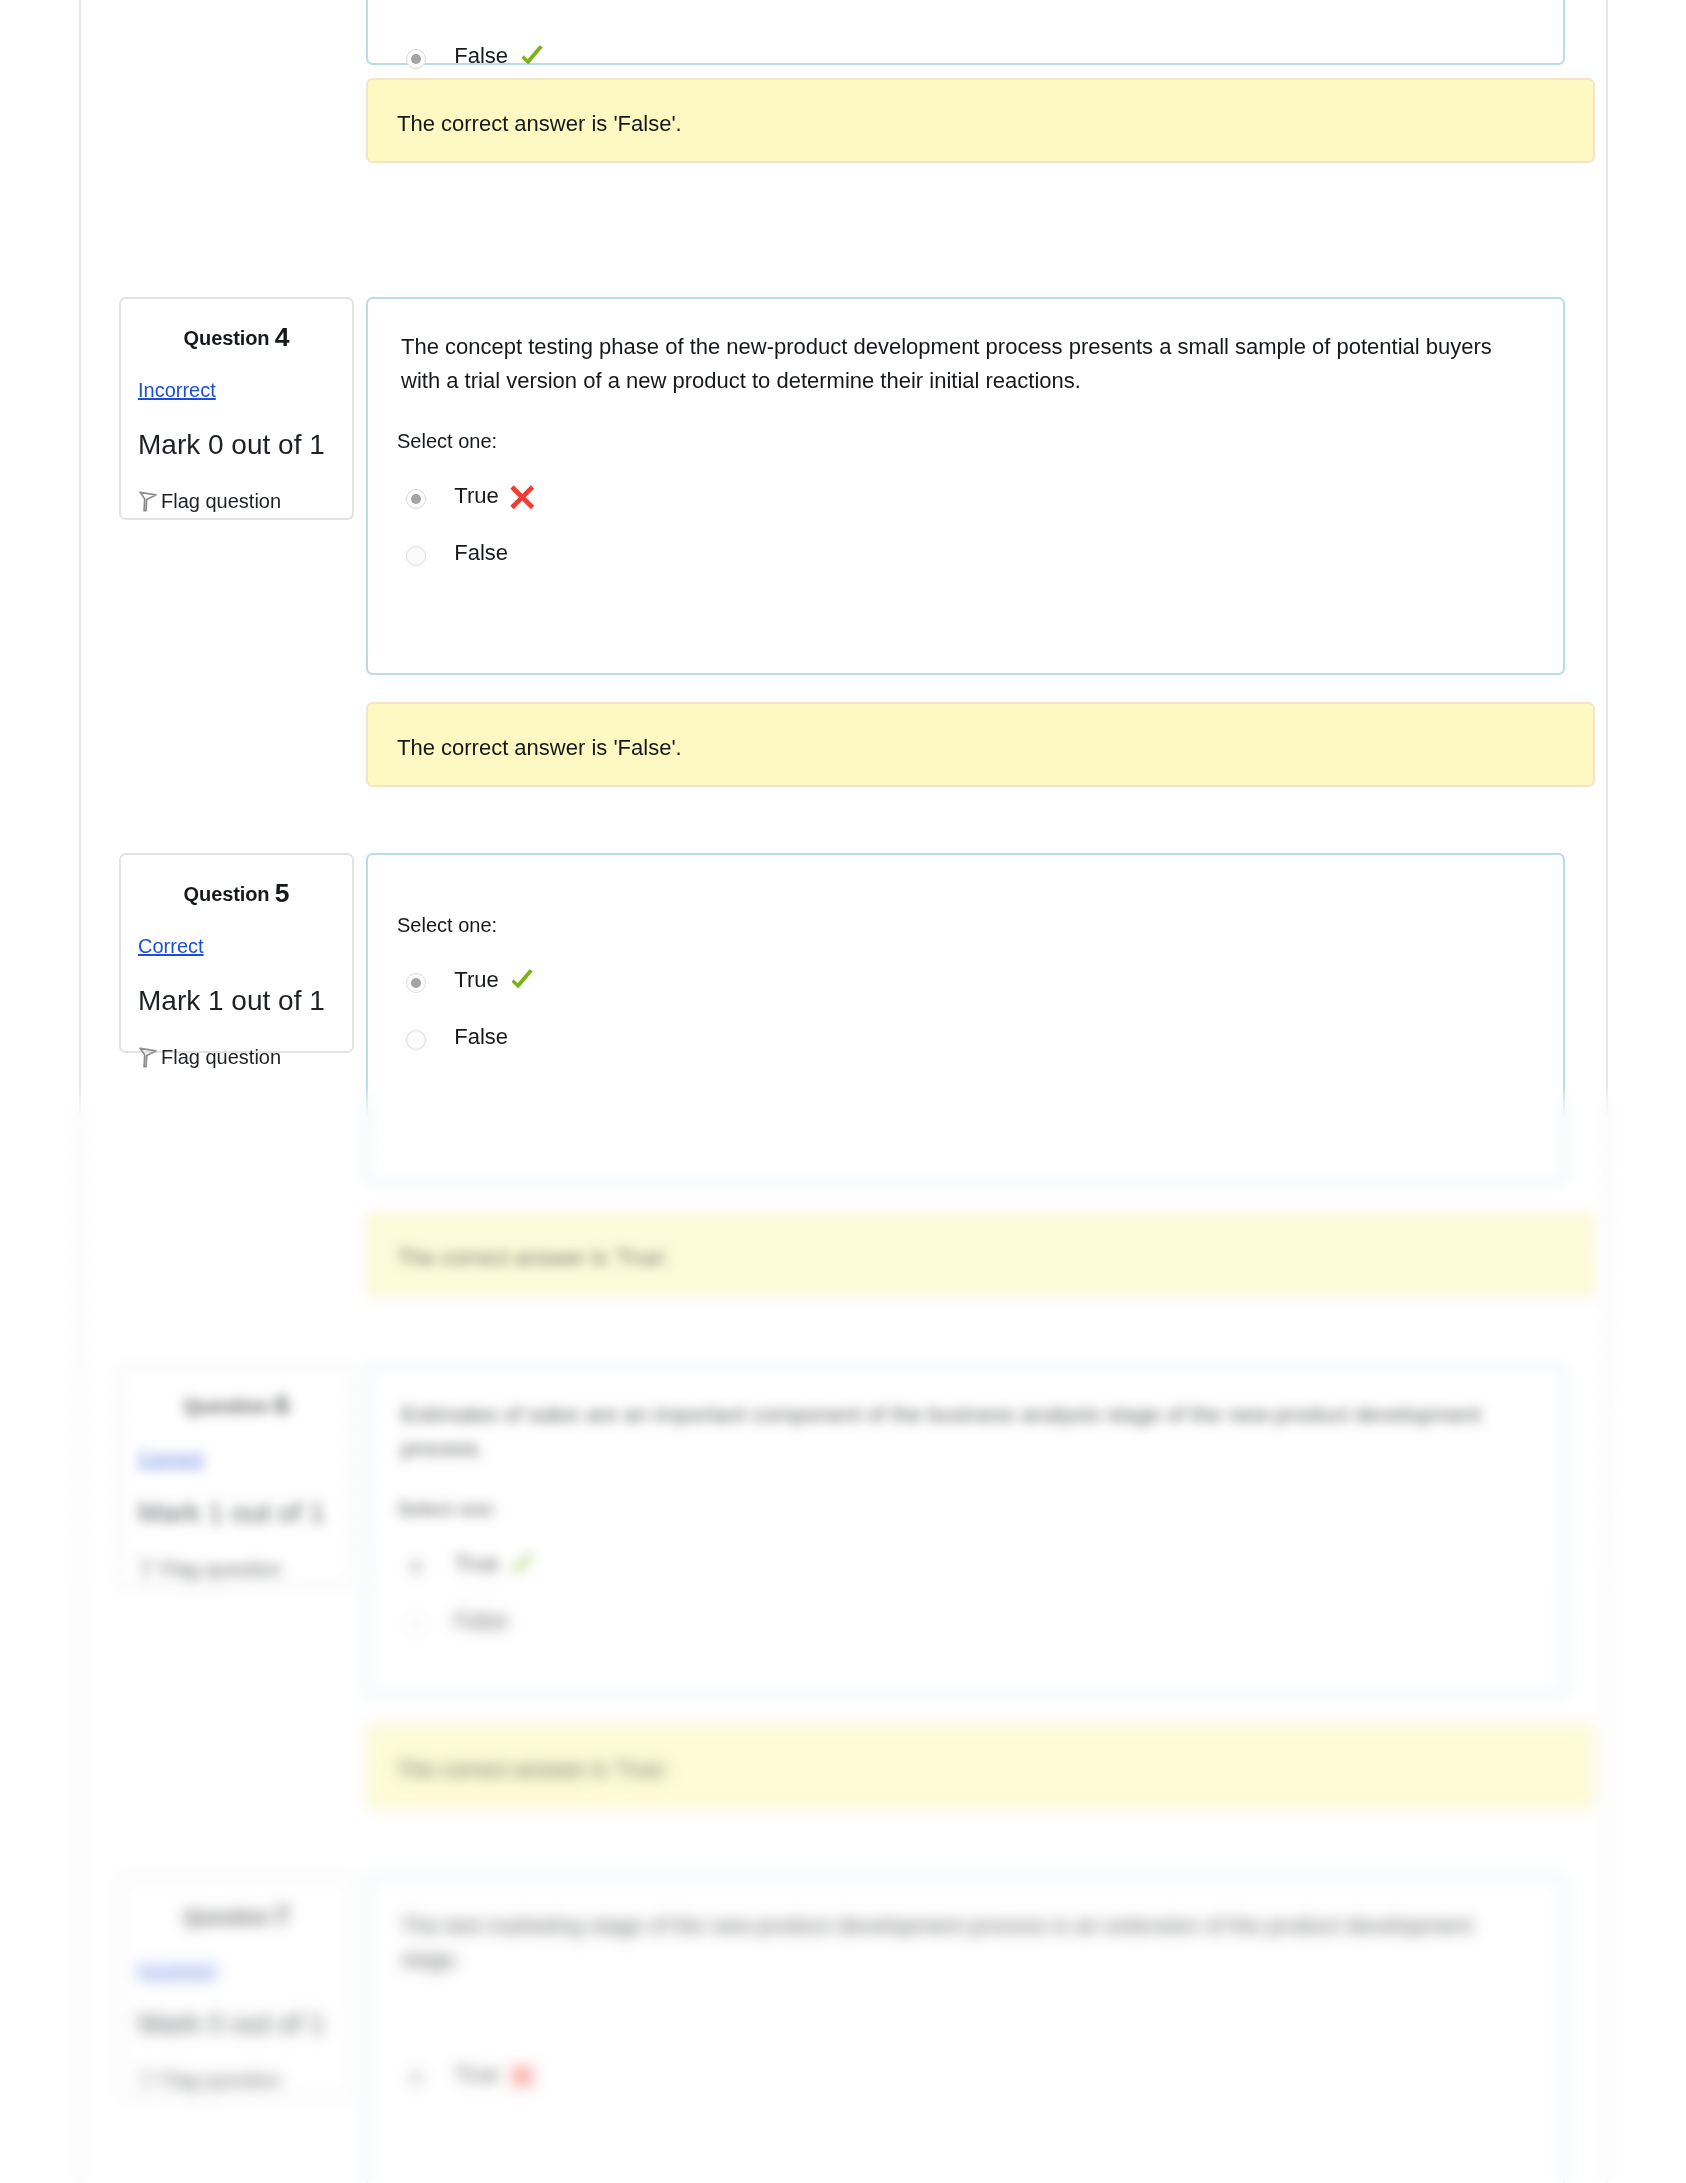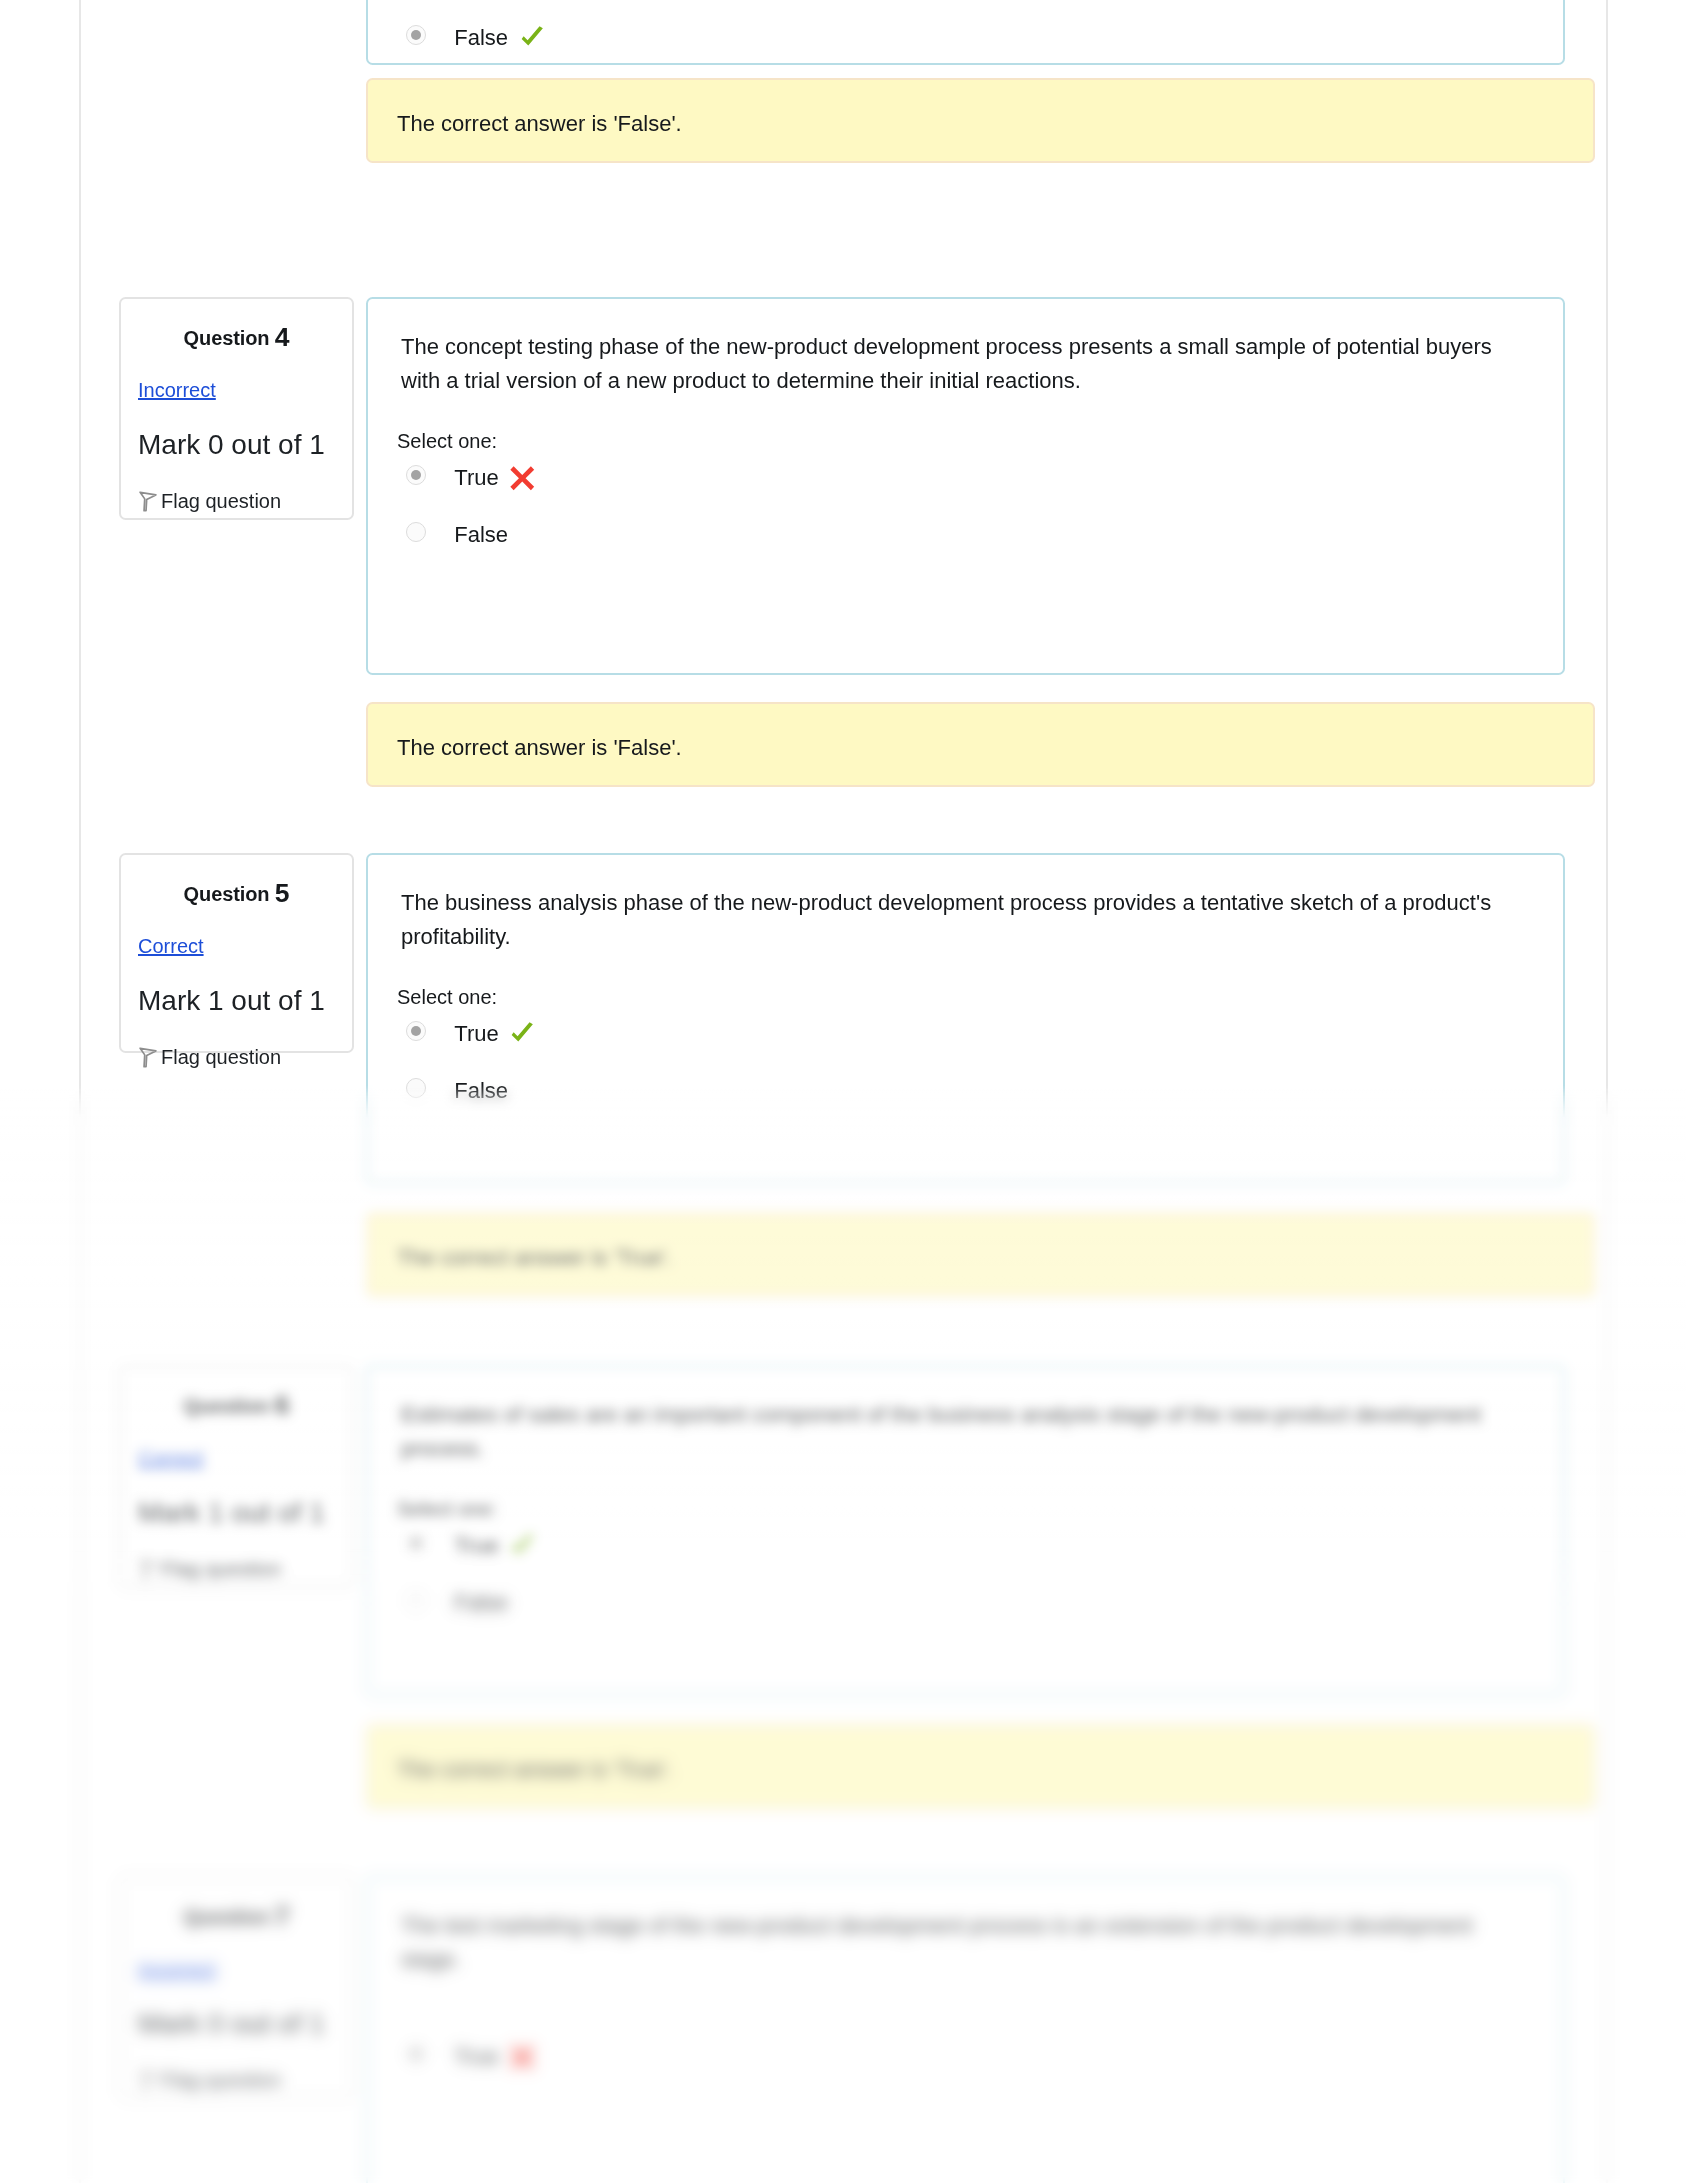--- a/index.html
+++ b/index.html
@@ -121,21 +121,21 @@
     margin: 4px;
   }
   .selectone {
     font-size: 20px;
     color: #16191c;
     margin: 32px 0 12px 0;
   }
   .answers { margin: 0; }
   .arow {
     display: flex;
-    align-items: flex-start;
+    align-items: flex-end;
     gap: 0;
     height: 44px;
   }
   .radio {
     width: 20px;
     height: 20px;
     border-radius: 50%;
     background: #fbfbfb;
     border: 1.3px solid #dcdcdc;
     box-sizing: border-box;
@@ -291,21 +291,20 @@
         <span class="flag-ico">
           <svg viewBox="0 0 30 32" width="20" height="21">
               <path d="M3 2 L27 6 L13 13 L12 30 L9 30 L10 12 Z" fill="none" stroke="#8d8d8d" stroke-width="2.6" stroke-linejoin="round"></path>
             </svg>
         </span>
         <span>Flag question</span>
       </div>
     </div>
 
     <div class="qbox" style="top:853px; height:331px;">
-      <div class="qtext">The business analysis phase of the new-product development process provides a tentative sketch of a product's profitability.</div>
       <div class="selectone">Select one:</div>
       <div class="answers">
         <div class="arow">
           <span class="radio on"></span>
           <span class="alabel">True</span>
           <span class="mark-ico">
             <svg viewBox="0 0 40 40" width="26.5" height="26.5">
                 <path d="M4 21 L14 31 L36 5 L31 2 L13 23 L7 17 Z" fill="#7ab317"></path>
               </svg>
           </span>

